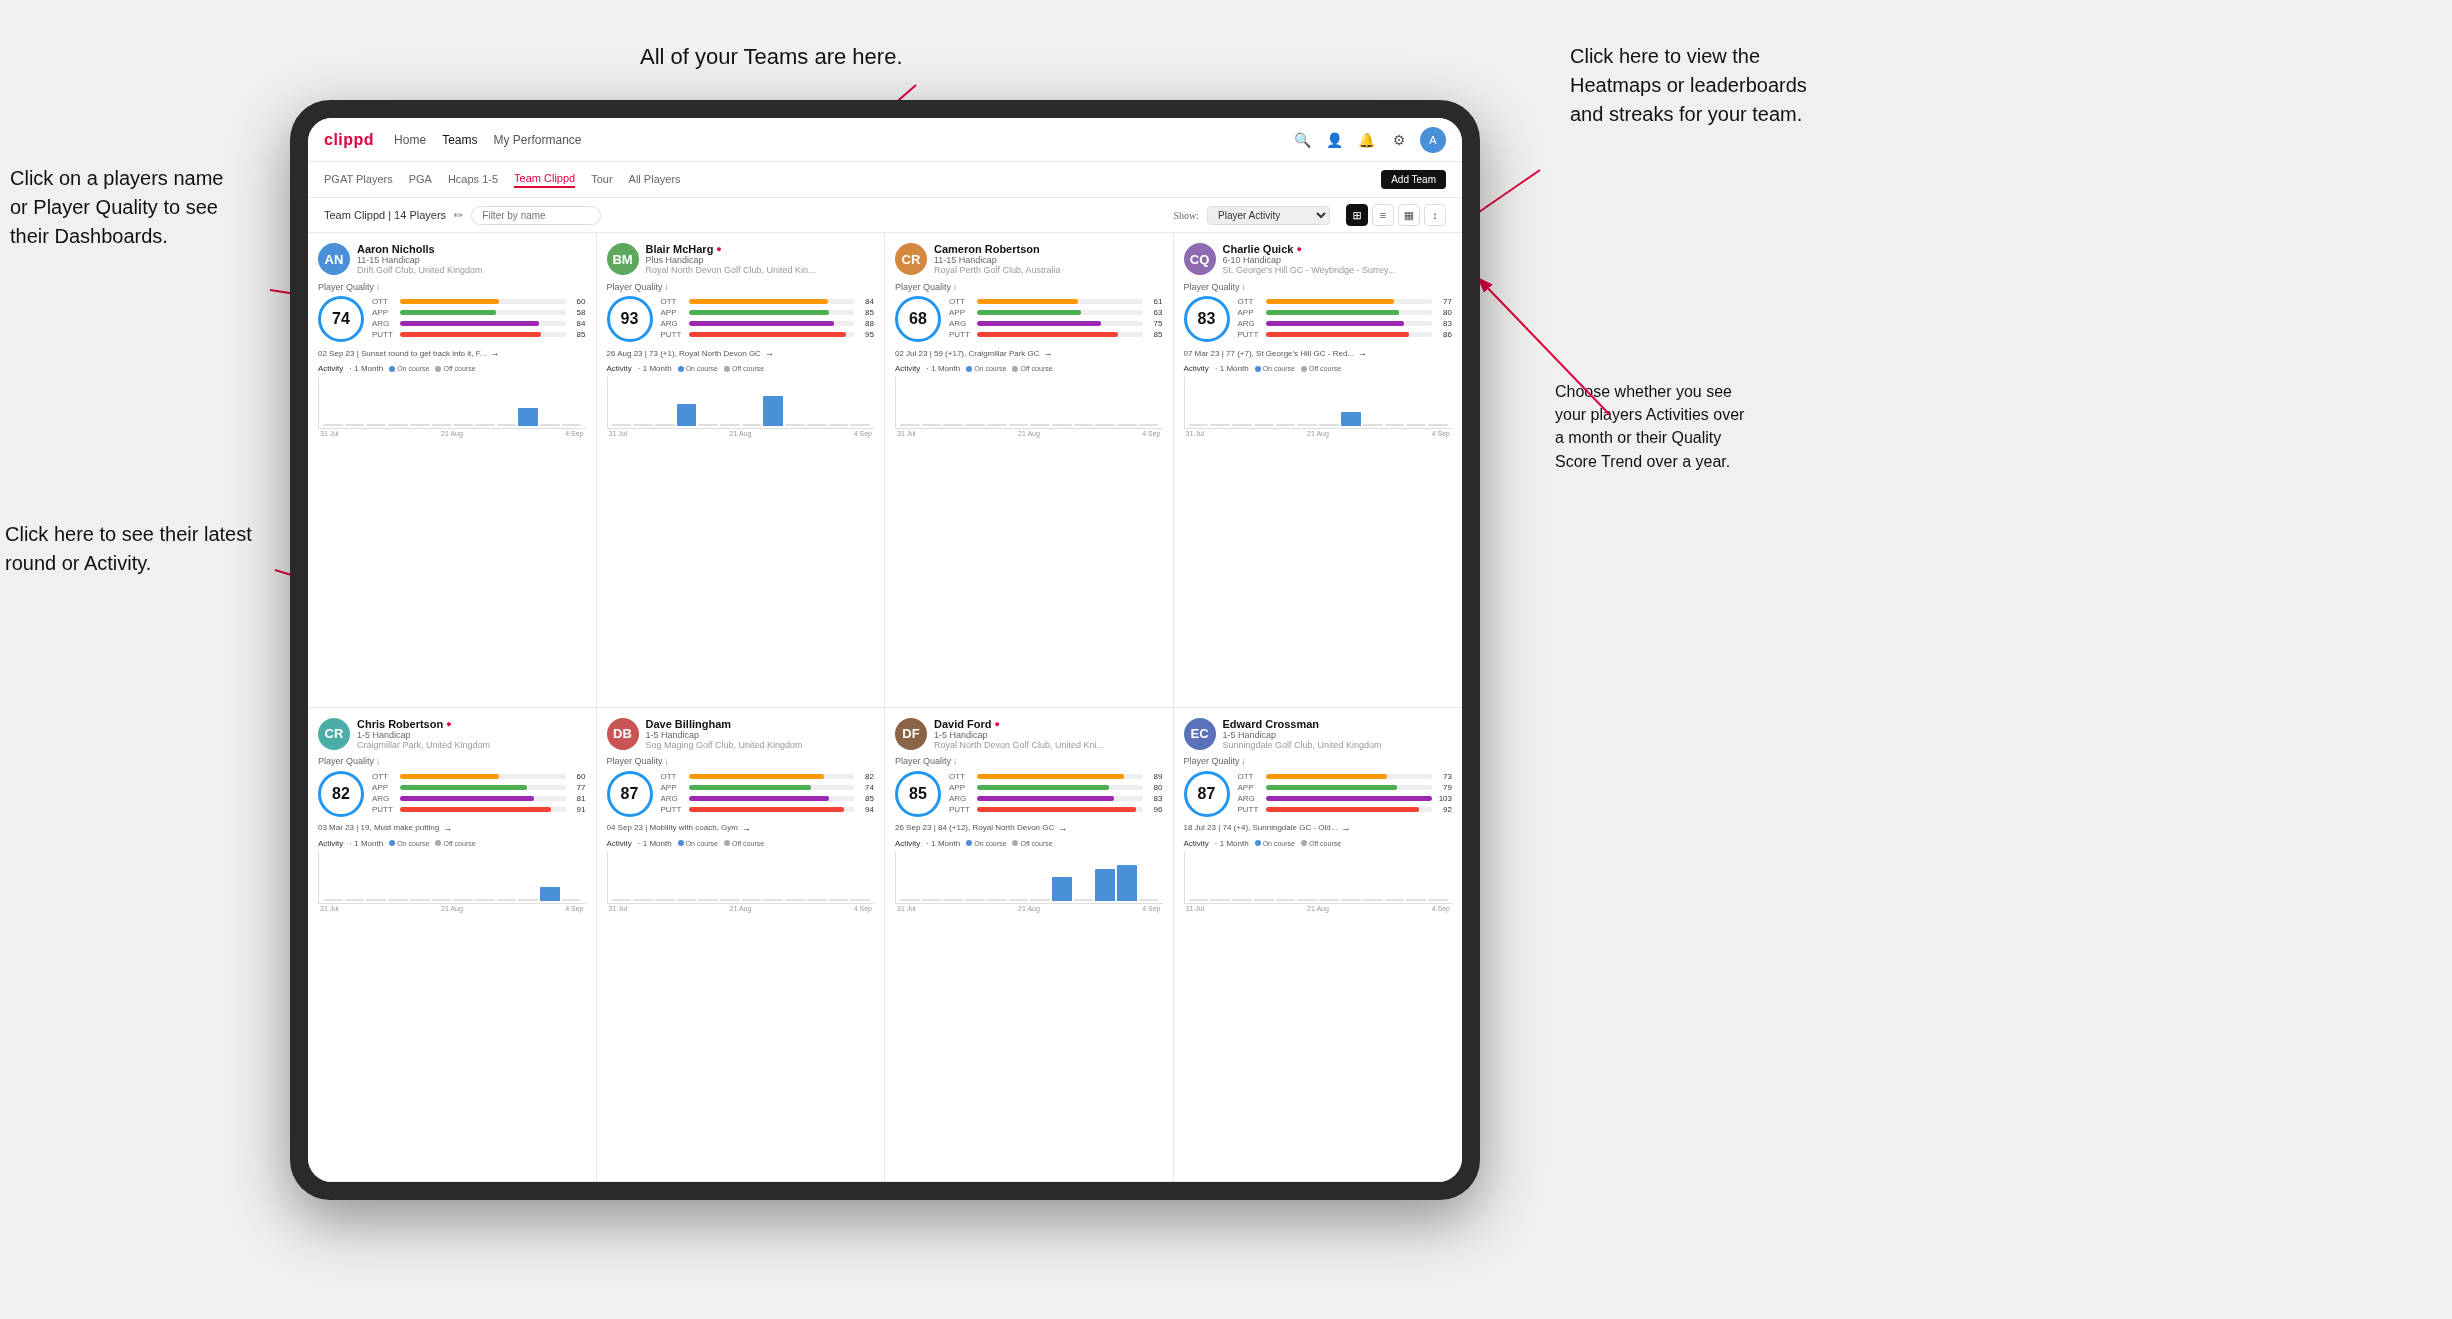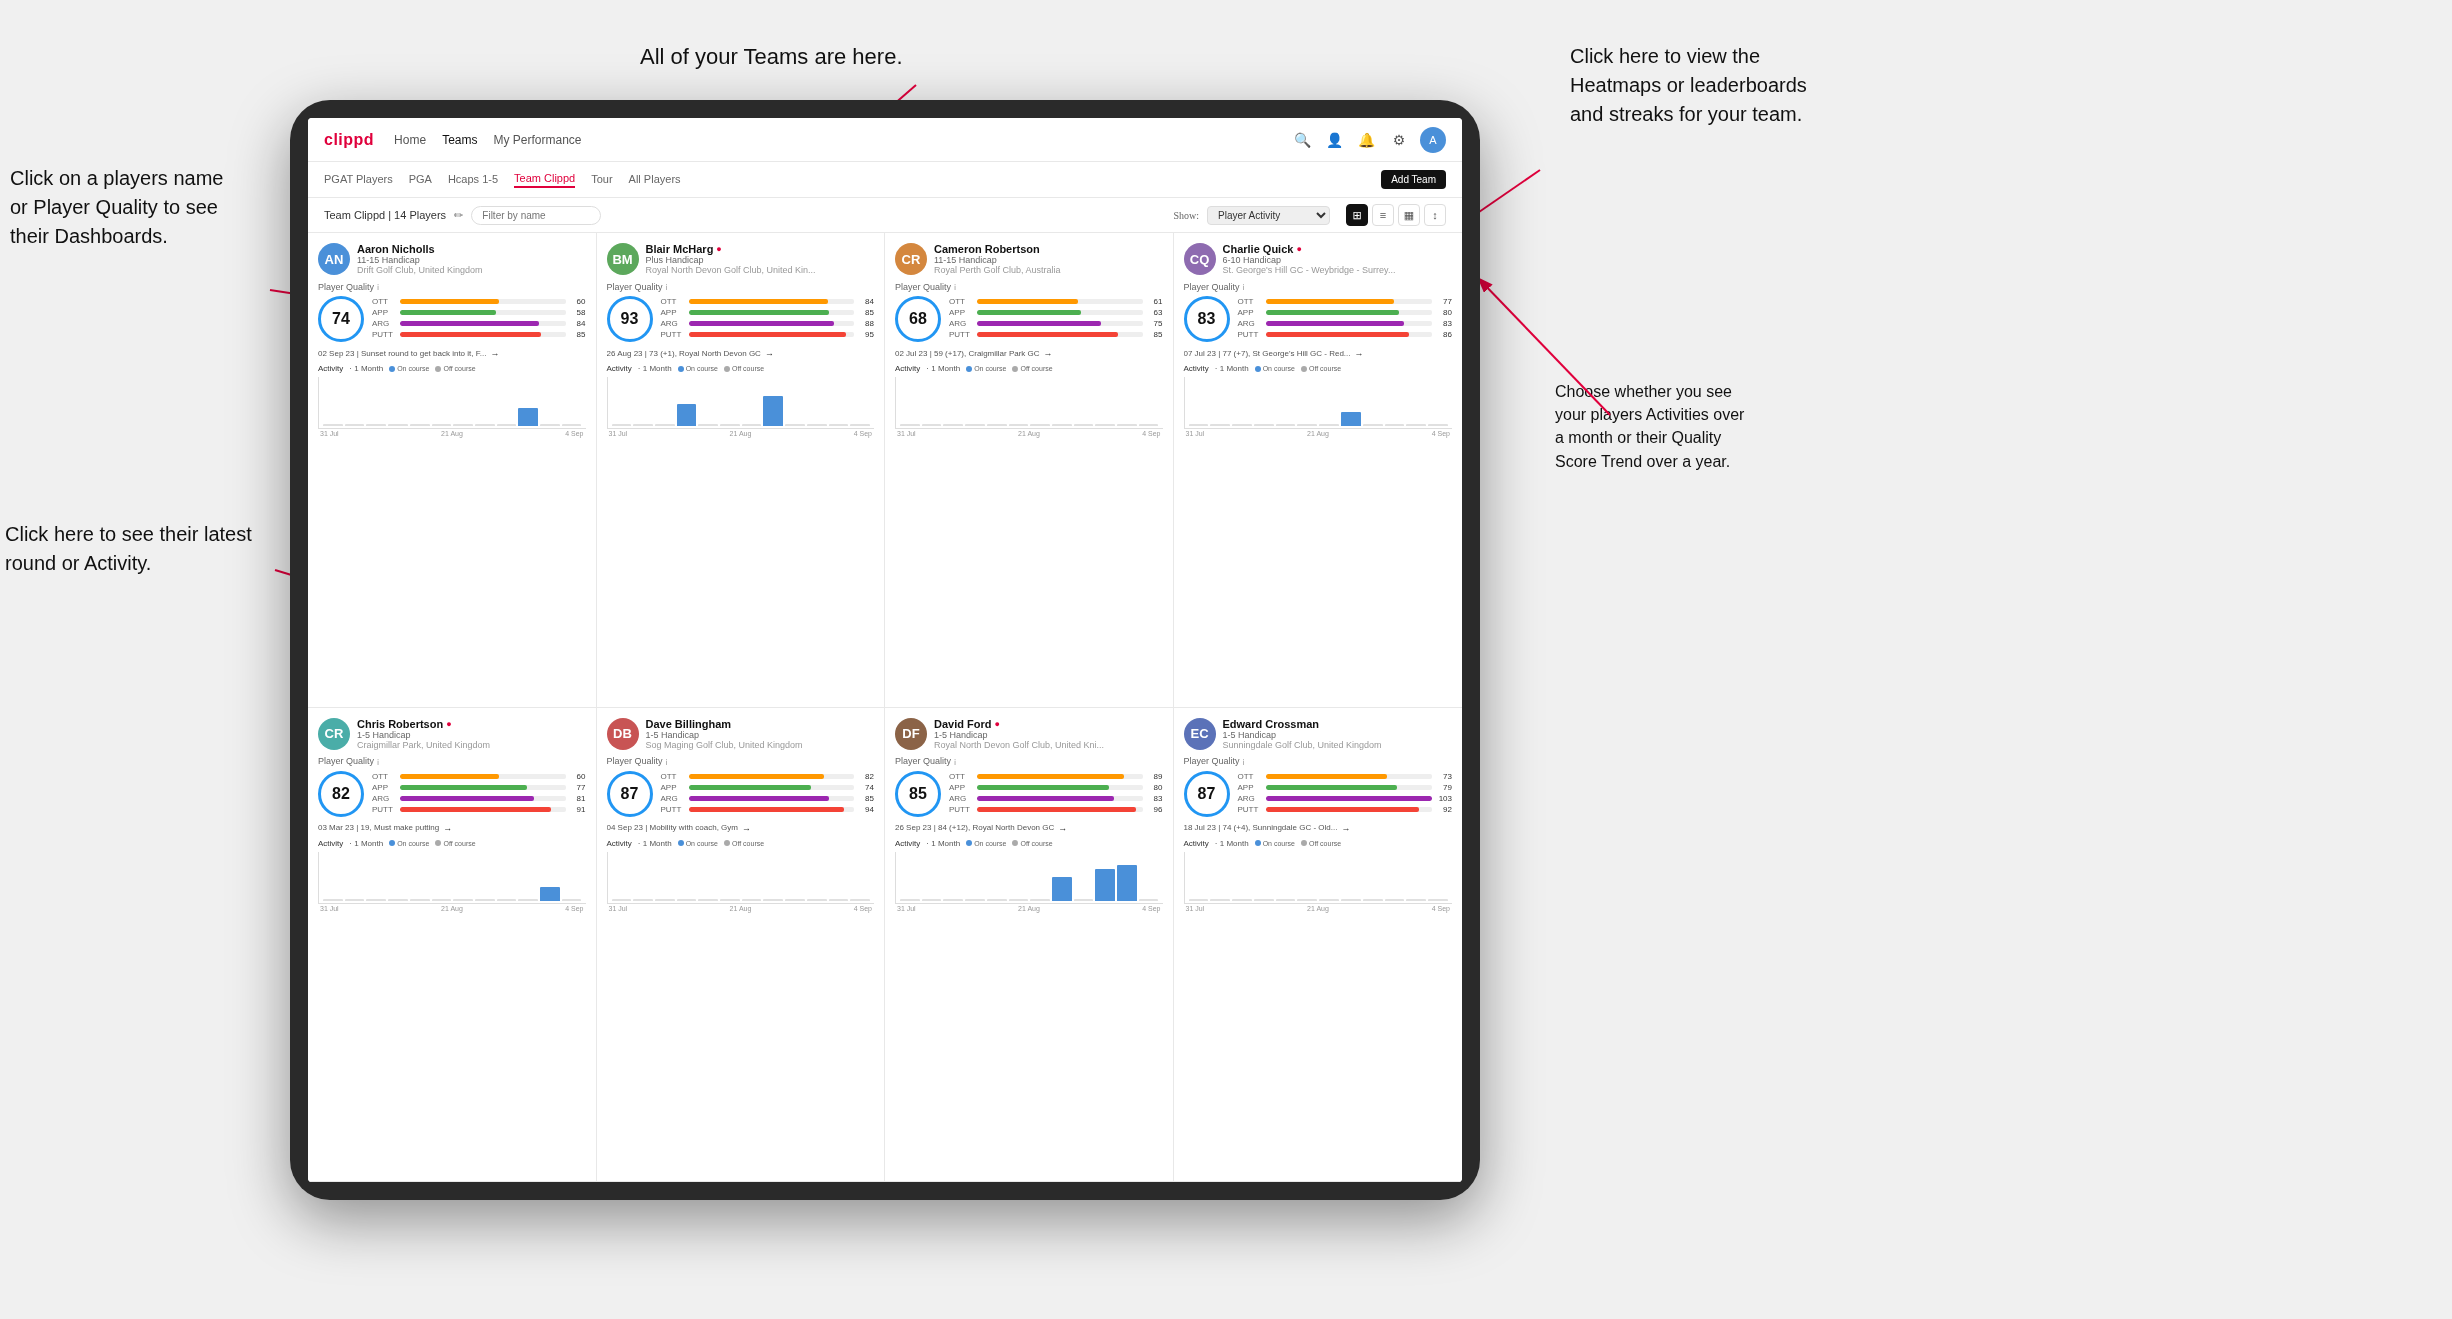--- a/index.html
+++ b/index.html
@@ -30,21 +30,21 @@
       height: 1100px;
       background: #2a2a2a;
       border-radius: 40px;
       box-shadow: 0 20px 60px rgba(0,0,0,0.4);
       padding: 18px;
     }
     .ipad-screen {
       width: 100%;
       height: 100%;
       background: #fff;
-      border-radius: 4px;
+      border-radius: 24px;
       overflow: hidden;
       display: flex;
       flex-direction: column;
     }
 
     
     .navbar {
       background: #fff;
       border-bottom: 1px solid #e8e8e8;
       padding: 0 16px;
@@ -752,21 +752,21 @@
       <span class="stat-label">PUTT</span>
       <div class="stat-bar-bg">
         <div class="stat-bar-fill bar-putt" style="width:86%"></div>
       </div>
       <span class="stat-value">86</span>
     </div>
 
       </div>
     </div>
     <div class="latest-round">
-      <span>07 Jul 23 | 77 (+7), St George's Hill GC - Red...</span>
+      <span>07 Mar 23 | 77 (+7), St George's Hill GC - Red...</span>
       <span class="round-arrow">→</span>
     </div>
     <div class="activity-section">
       <div class="activity-header">
         <span class="activity-title">Activity</span>
         <span class="activity-period">· 1 Month</span>
         <div class="legend-item">
           <div class="legend-dot" style="background:#4A90D9;"></div>
           <span>On course</span>
         </div>

